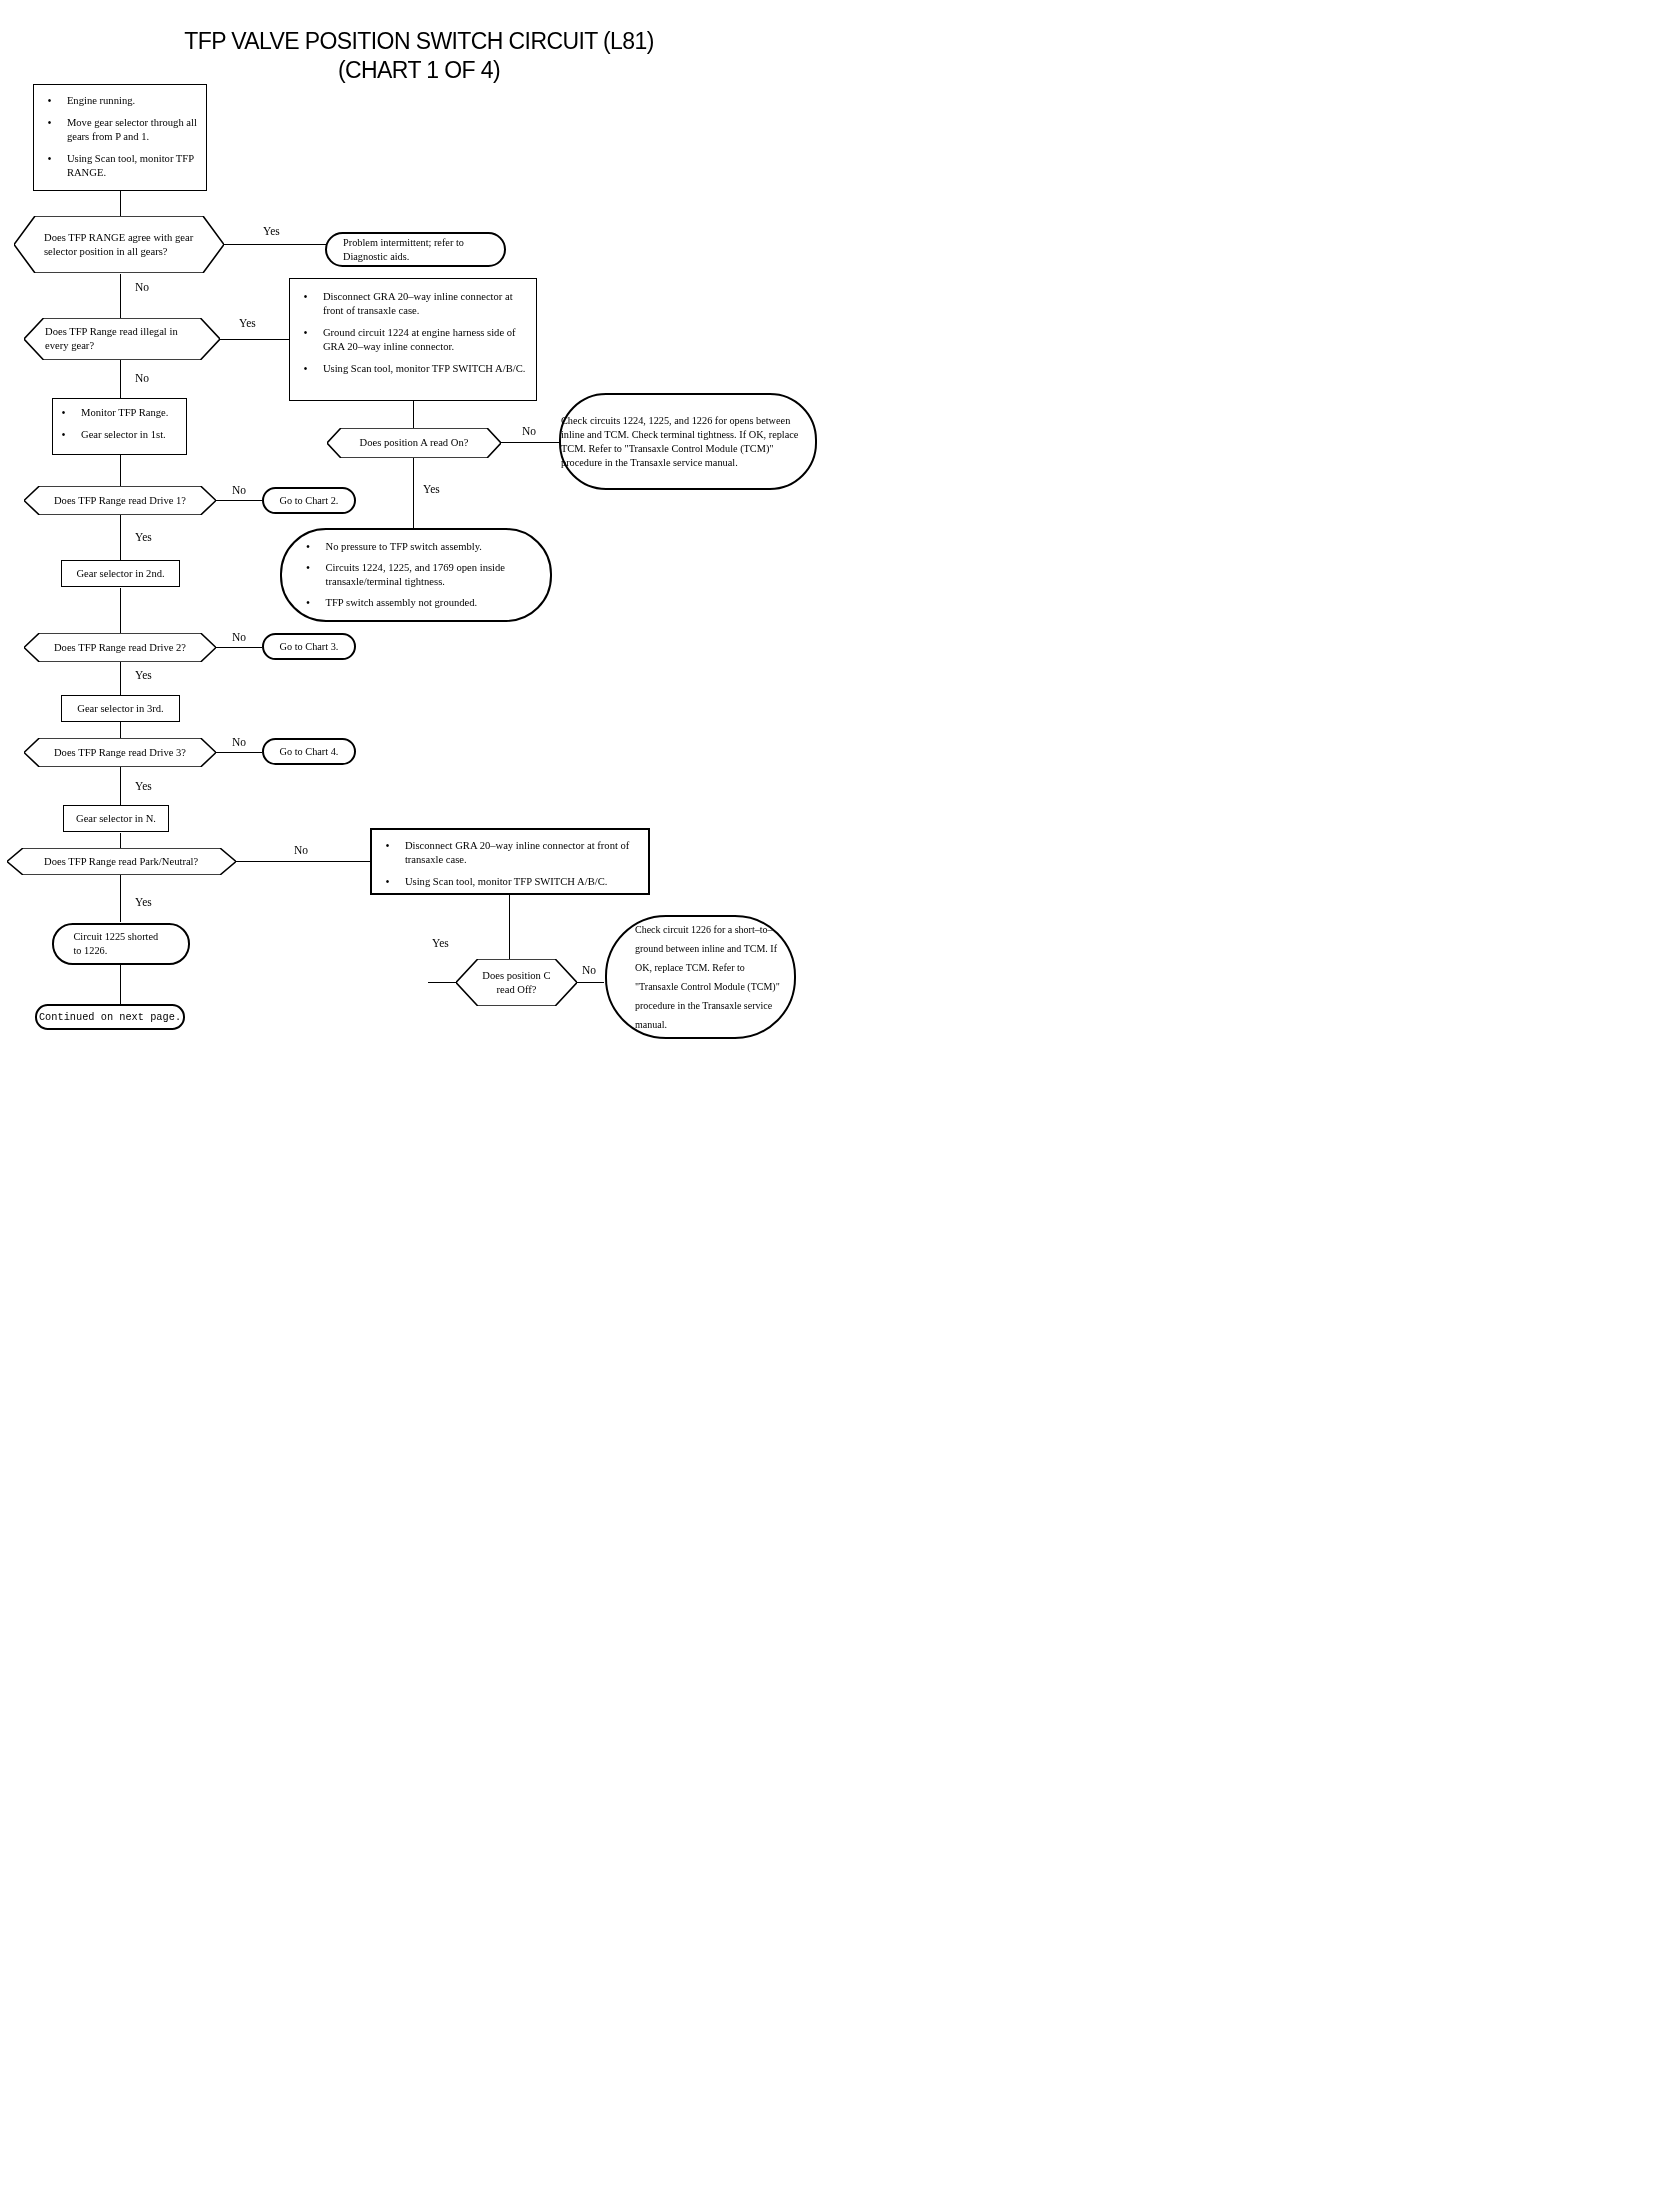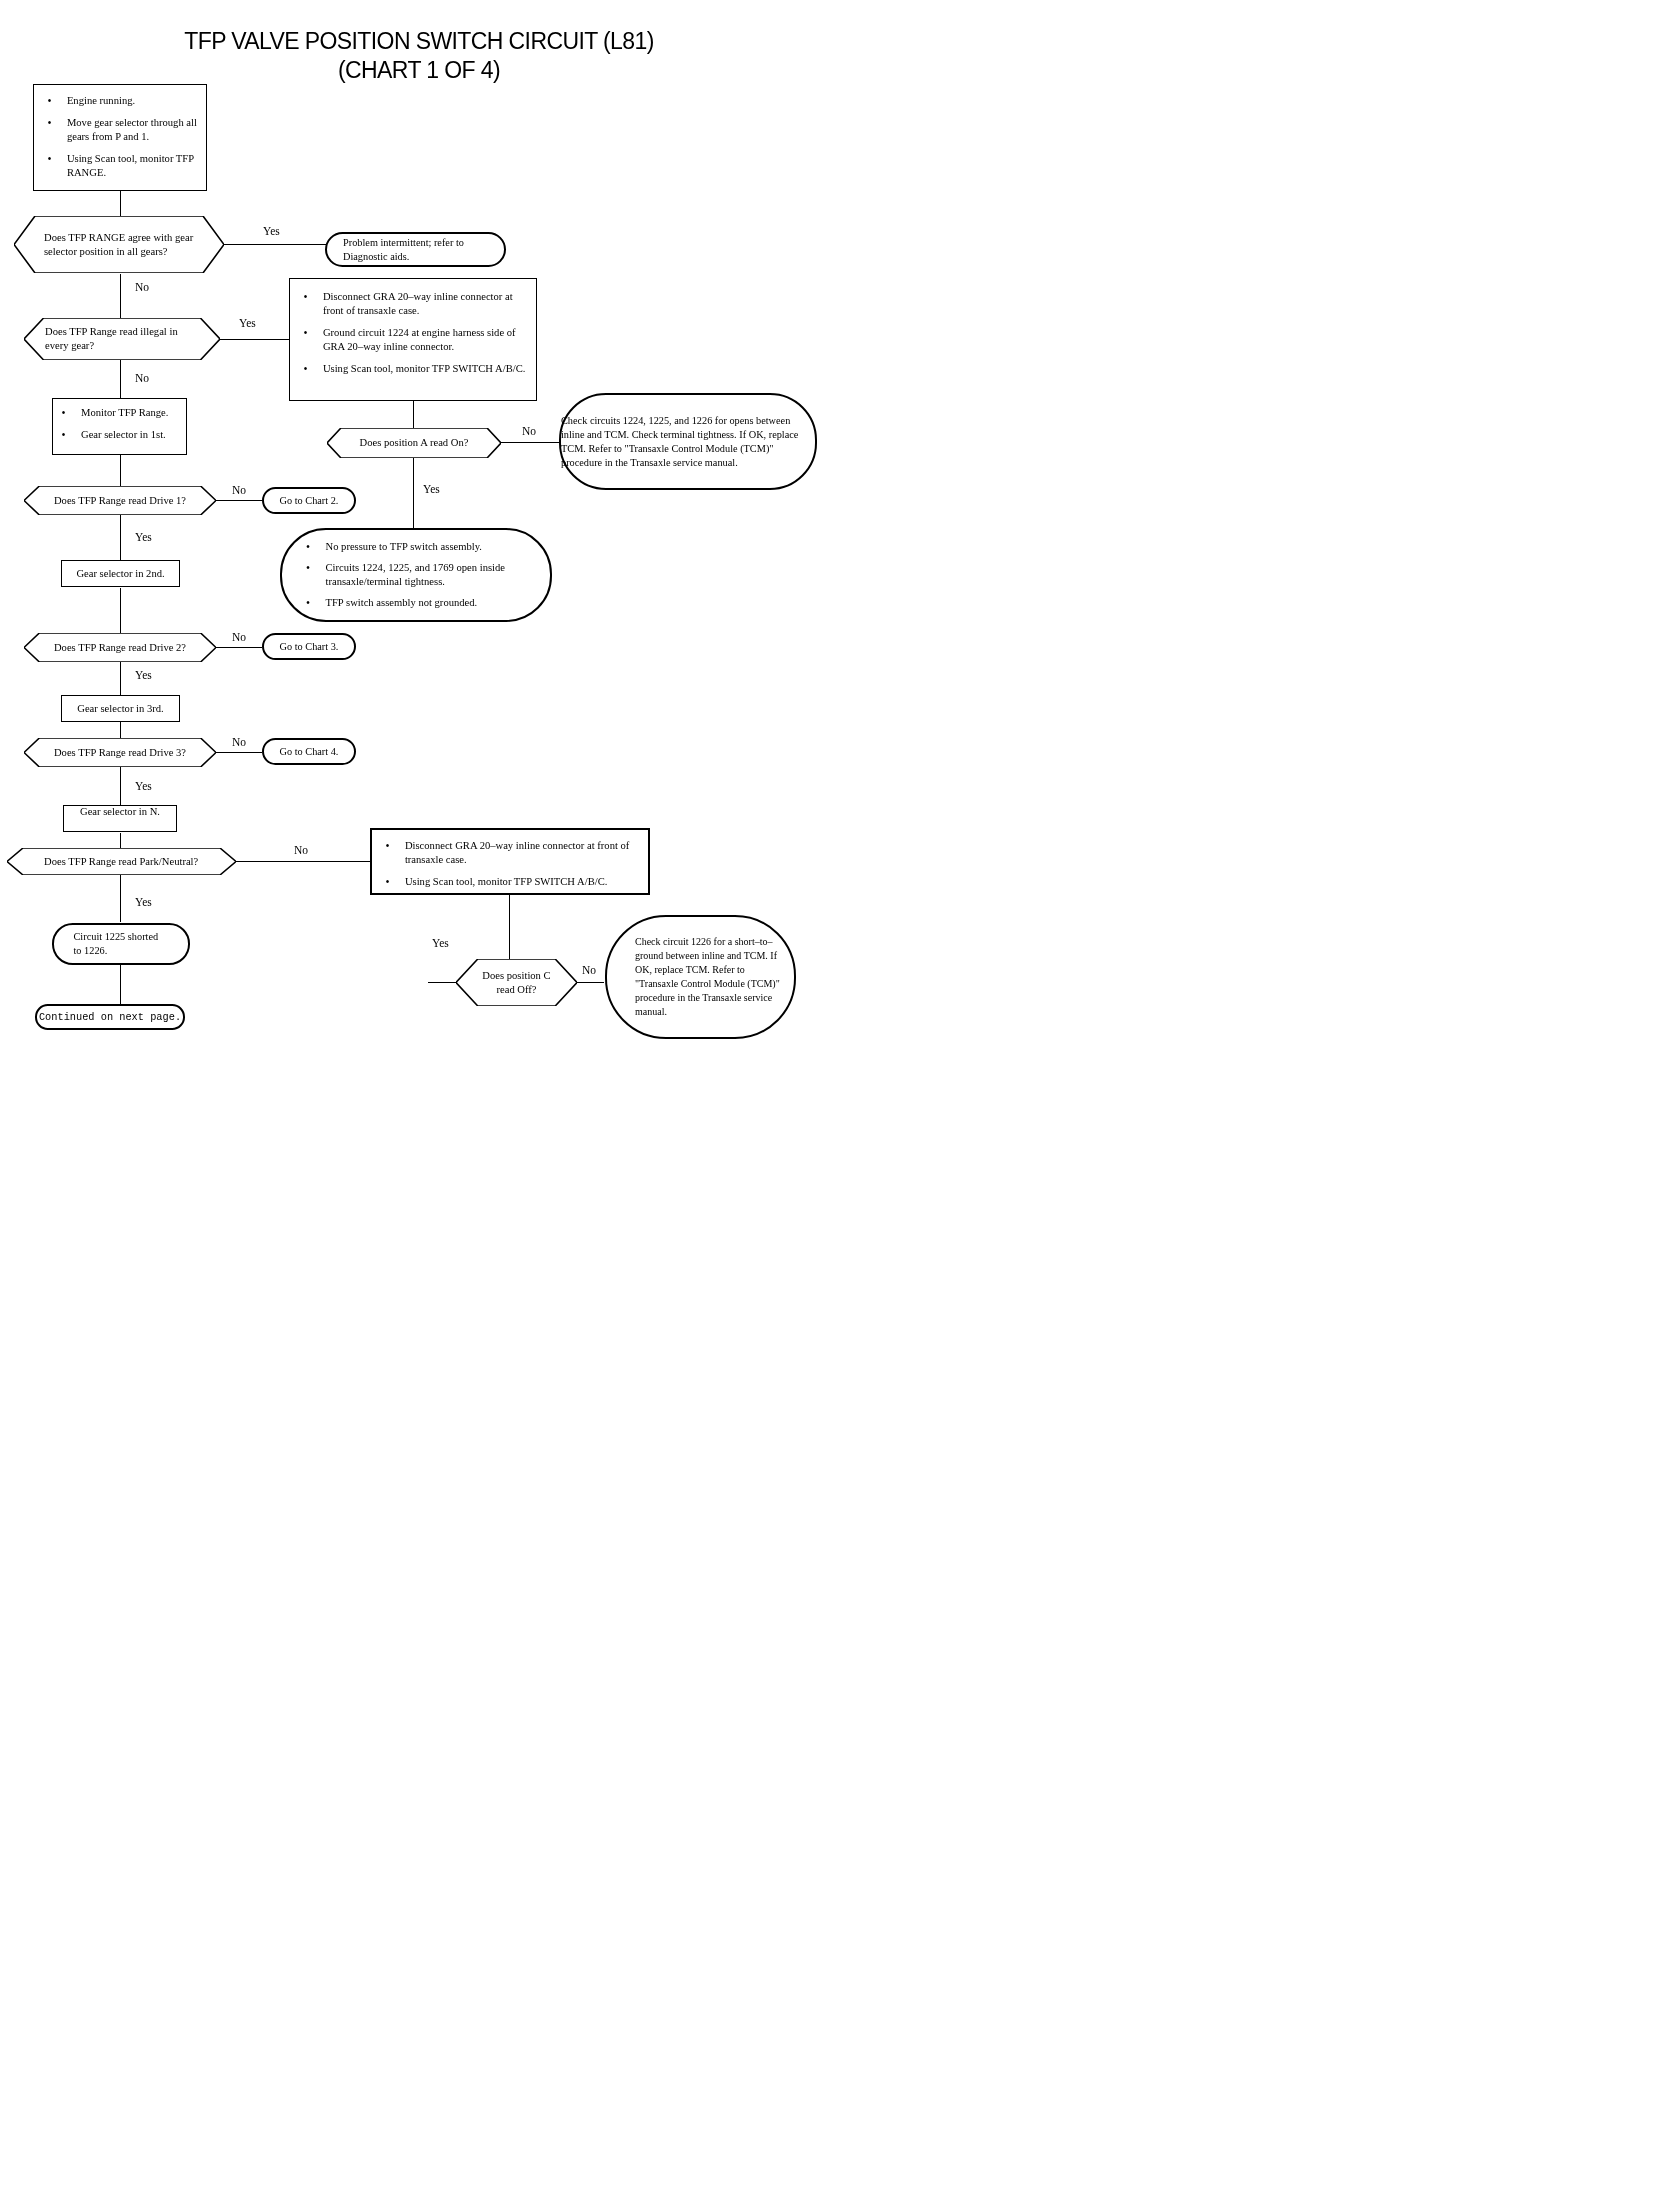--- a/index.html
+++ b/index.html
@@ -202,21 +202,21 @@
     <svg viewBox="0 0 200 60" preserveAspectRatio="none">
         <polygon points="0,30 16,0 184,0 200,30 184,60 16,60" fill="#fff" stroke="#000" stroke-width="1.6" vector-effect="non-scaling-stroke"></polygon>
       </svg>
     <div class="txt">Does TFP Range read Drive 3?</div>
   </div>
 
   <div class="oval center" style="left:262px;top:738px;width:94px;height:27px;border-radius:13.4px;">
     <div class="txt">Go to Chart 4.</div>
   </div>
 
-  <div class="box" style="left:63px;top:805px;width:114px;height:27px;display:flex;justify-content:center;">
+  <div class="box" style="left:63px;top:805px;width:106px;height:27px;display:flex;align-items:center;justify-content:center;">
     <span style="font-size:10.6px;">Gear selector in N.</span>
   </div>
 
   <div class="hex center" style="left:6.7px;top:848px;width:229px;height:27px;">
     <svg viewBox="0 0 200 60" preserveAspectRatio="none">
         <polygon points="0,30 14,0 186,0 200,30 186,60 14,60" fill="#fff" stroke="#000" stroke-width="1.6" vector-effect="non-scaling-stroke"></polygon>
       </svg>
     <div class="txt">Does TFP Range read Park/Neutral?</div>
   </div>
 
@@ -241,17 +241,17 @@
 
 
   <div class="hex center" style="left:456px;top:959px;width:121px;height:47px;">
     <svg viewBox="0 0 200 60" preserveAspectRatio="none">
         <polygon points="0,30 36,0 164,0 200,30 164,60 36,60" fill="#fff" stroke="#000" stroke-width="1.6" vector-effect="non-scaling-stroke"></polygon>
       </svg>
     <div class="txt" style="padding:0 25.5px;">Does position C read Off?</div>
   </div>
 
   <div class="oval big" style="left:605px;top:915px;width:191px;height:124px;border-radius:61px;">
-    <div class="txt" style="padding-left:28px;padding-right:6px;font-size:10px;line-height:14px;">Check circuit 1226 for a short–to–ground between inline and TCM. If OK, replace TCM. Refer to "Transaxle Control Module (TCM)" procedure in the Transaxle service manual.</div>
+    <div class="txt" style="padding-left:28px;padding-right:6px;font-size:10px;line-height:19px;">Check circuit 1226 for a short–to–ground between inline and TCM. If OK, replace TCM. Refer to "Transaxle Control Module (TCM)" procedure in the Transaxle service manual.</div>
   </div>
 
 </div>
 
 
 </body></html>

